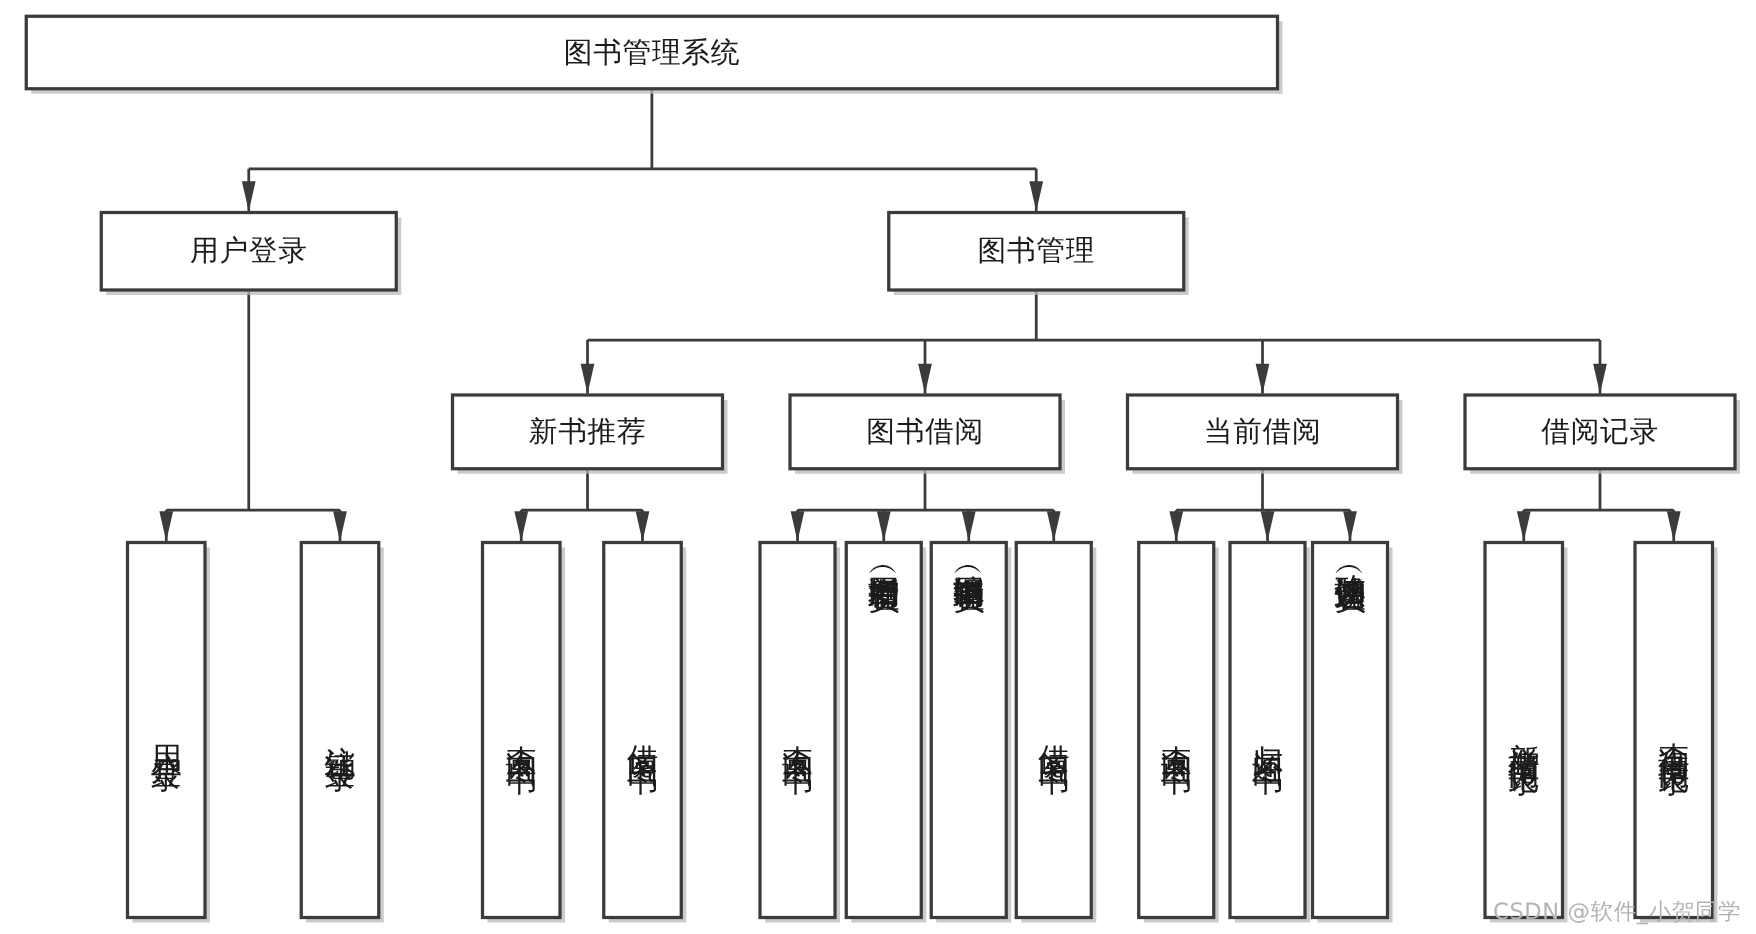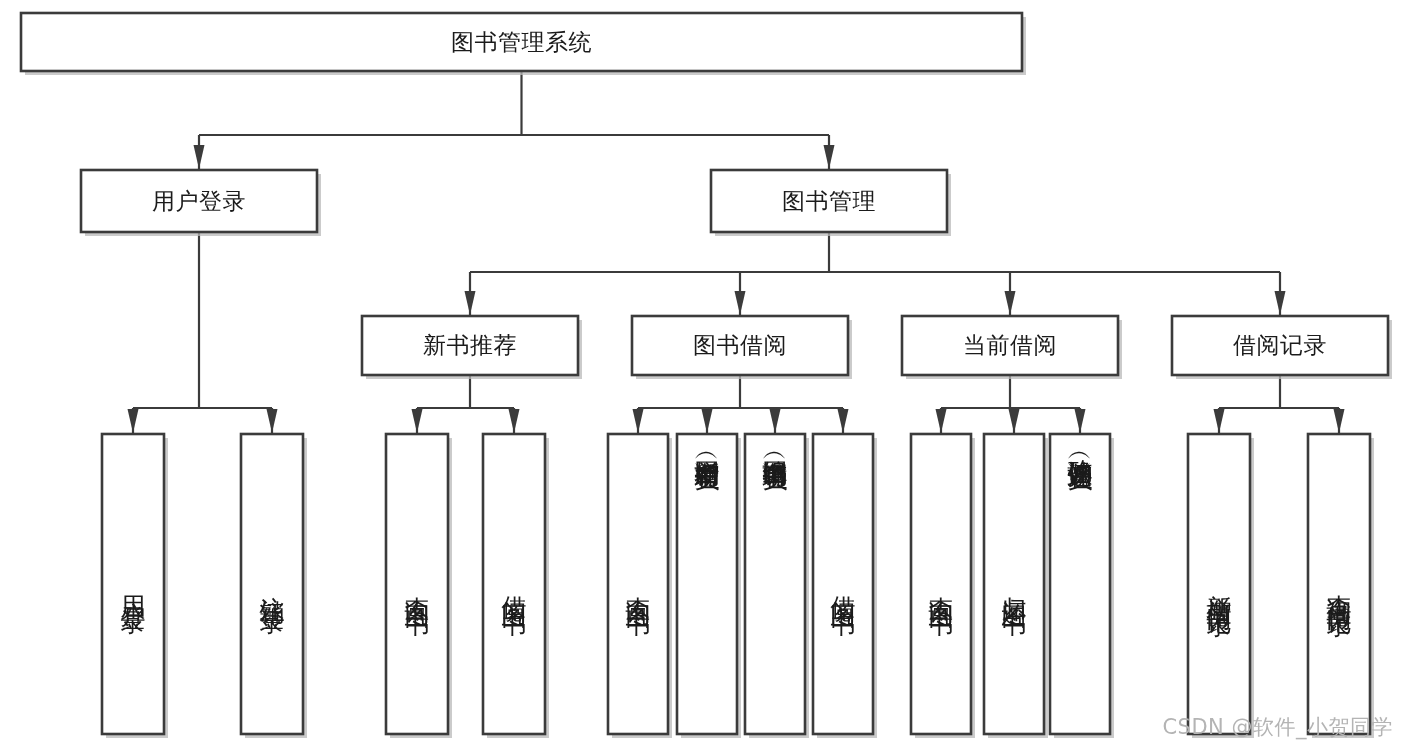--- a/index.html
+++ b/index.html
@@ -73,21 +73,21 @@
     color: #1b1b1b;
     letter-spacing: 5px;
     text-align: left;
     white-space: nowrap;
   }
   .watermark {
     position: absolute;
     right: 12px;
     bottom: 6px;
     font-family: "DejaVu Sans", "Liberation Sans", sans-serif;
-    font-size: 21px;
+    font-size: 18px;
     color: #b4b4b4;
     letter-spacing: 0.5px;
     white-space: nowrap;
     pointer-events: none;
   }
 </style>
 </head>
 <body>
 
 <div id="diagram-root">

